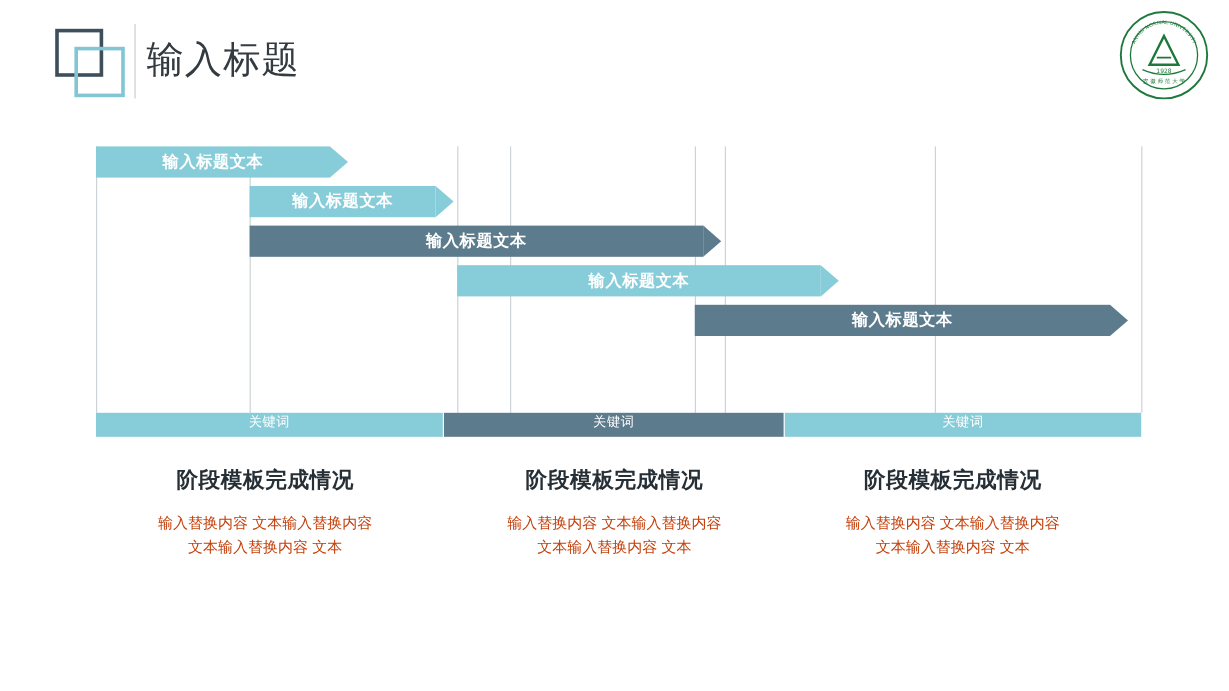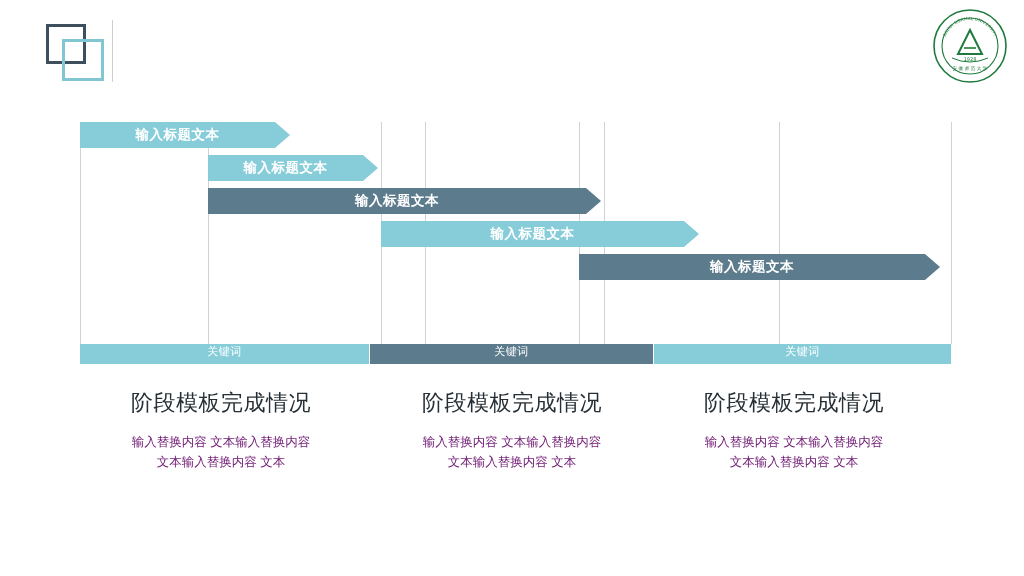--- a/index.html
+++ b/index.html
@@ -147,41 +147,42 @@
     height: 110px;
   }
   .caption {
     position: absolute;
     top: 0;
     width: 290px;
     text-align: center;
   }
   .caption h3 {
     margin: 0 0 14px 0;
-    font-size: 22px;
+    font-size: 18px;
     color: #262f35;
-    font-weight: normal;
+    font-weight: bold;
     letter-spacing: 0.5px;
   }
   .caption p {
     margin: 0;
     font-size: 12.5px;
-    color: #701a75;
+    color: #c2410c;
     line-height: 20px;
   }
 </style>
 </head>
 <body>
 
 <div class="header">
   <div class="logo-squares">
     <div class="sq-back"></div>
     <div class="sq-front"></div>
   </div>
   <div class="title-divider"></div>
+  <div class="page-title">输入标题</div>
 
   <div class="seal">
     <svg width="76" height="76" viewBox="0 0 76 76" aria-hidden="true">
       <circle cx="38" cy="38" r="36" fill="#ffffff" stroke="#1e7a3c" stroke-width="1.6"></circle>
       <circle cx="38" cy="38" r="28" fill="#ffffff" stroke="#1e7a3c" stroke-width="1.1"></circle>
       <path d="M38 22 L50 46 L26 46 Z" fill="none" stroke="#1e7a3c" stroke-width="2"></path>
       <path d="M32 40 L44 40" stroke="#1e7a3c" stroke-width="1.6"></path>
       <path d="M20 50 Q38 58 56 50" fill="none" stroke="#1e7a3c" stroke-width="1"></path>
       <text x="38" y="53" font-family="DejaVu Sans, sans-serif" font-size="5" fill="#1e7a3c" text-anchor="middle">1928</text>
       <text x="38" y="61.5" font-family="DejaVu Sans, sans-serif" font-size="4.6" fill="#1e7a3c" text-anchor="middle">安 徽 师 范 大 学</text>

